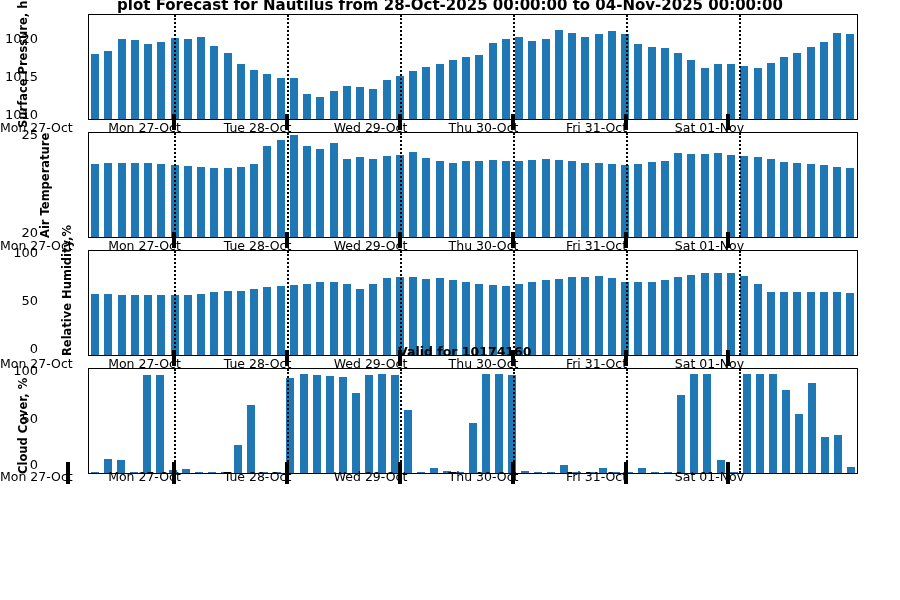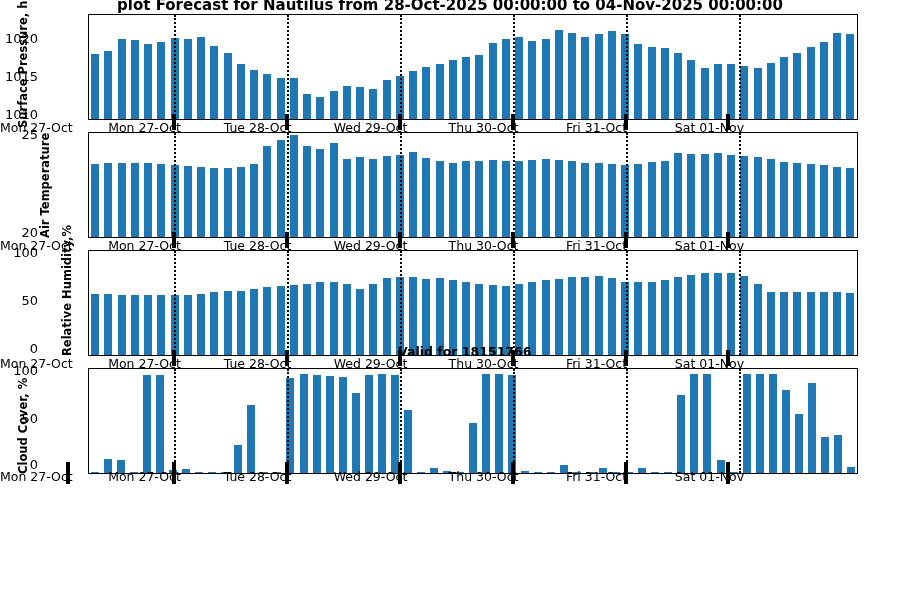--- a/index.html
+++ b/index.html
@@ -371,21 +371,21 @@
   <div class="ytick" style="top:293px;">50</div>
   <div class="ytick" style="top:341px;">0</div>
   <div class="leftstamp" style="left:0px; top:356px;">Mon 27-Oct</div>
 
   <div class="daylabel" style="left:88px; top:356px; width:113px;">Mon 27-Oct</div>
   <div class="daylabel" style="left:201px; top:356px; width:113px;">Tue 28-Oct</div>
   <div class="daylabel" style="left:314px; top:356px; width:113px;">Wed 29-Oct</div>
   <div class="daylabel" style="left:427px; top:356px; width:113px;">Thu 30-Oct</div>
   <div class="daylabel" style="left:540px; top:356px; width:113px;">Fri 31-Oct</div>
   <div class="daylabel" style="left:653px; top:356px; width:113px;">Sat 01-Nov</div>
-  <div class="valid-text" style="left:398px; top:344px;">Valid for 18151766</div>
+  <div class="valid-text" style="left:398px; top:344px;">Valid for 10174160</div>
   <div class="dayline-solid" style="left:172px; top:350px; height:16px;"></div>
   <div class="dayline-solid" style="left:285px; top:350px; height:16px;"></div>
   <div class="dayline-solid" style="left:398px; top:350px; height:16px;"></div>
   <div class="dayline-solid" style="left:511px; top:350px; height:16px;"></div>
   <div class="dayline-solid" style="left:624px; top:350px; height:16px;"></div>
   <div class="dayline-solid" style="left:726px; top:350px; height:16px;"></div>
 
   <div class="panel" style="top:368px; height:106px;">
     <div class="plotarea">
       <div class="bars" id="bars3">

